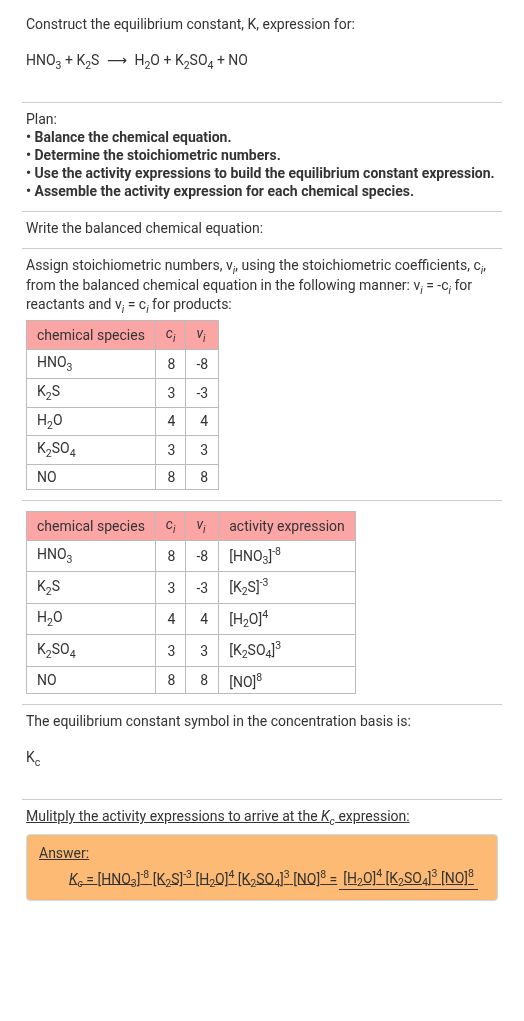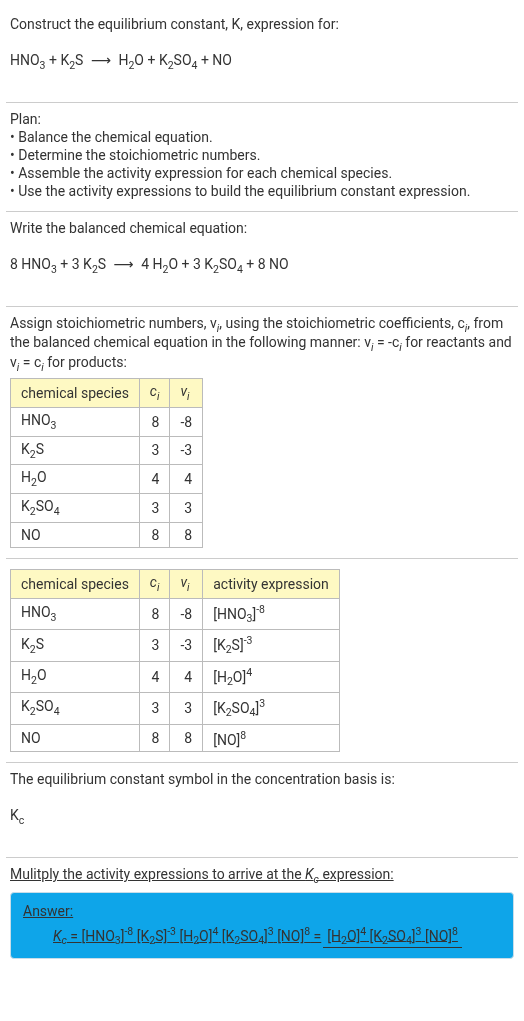--- a/index.html
+++ b/index.html
@@ -5,34 +5,35 @@
   body {
     margin: 0;
     padding: 0;
     font-family: -apple-system, BlinkMacSystemFont, "Segoe UI", Roboto, Arial, sans-serif;
     font-size: 14px;
     color: #333;
     background: #fff;
     width: 524px;
   }
   .container {
-    padding: 8px 6px;
+    padding: 8px 22px;
   }
   .section {
     padding: 6px 4px 10px 4px;
     border-bottom: 1px solid #ccc;
   }
   .section:last-child {
     border-bottom: none;
   }
   .title-line {
     margin: 2px 0;
   }
   .plan-item {
     margin: 2px 0;
+    font-weight: bold;
   }
   .eqn {
     margin: 20px 0;
     font-family: inherit;
   }
   sub {
     font-size: 0.75em;
     vertical-align: sub;
   }
   sup {
@@ -43,32 +44,32 @@
     border-collapse: collapse;
     margin-top: 4px;
   }
   th, td {
     border: 1px solid #bbb;
     padding: 4px 10px;
     text-align: left;
     font-weight: normal;
   }
   th {
-    background: #fef9c3;
+    background: #fca5a5;
   }
   td.num {
     text-align: right;
   }
   .italic {
     font-style: italic;
   }
   .kc-sym {
   }
   .answer-box {
-    background: #0ea5e9;
+    background: #fdba74;
     border: 1px solid #c8dde9;
     border-radius: 4px;
     padding: 10px 12px;
     margin-top: 6px;
   }
   .answer-label {
     margin-bottom: 6px;
   }
   .kc-expr {
     display: flex;
@@ -103,29 +104,26 @@
     <div class="title-line">Construct the equilibrium constant, K, expression for:</div>
     <div class="eqn">
       <span>HNO</span><sub>3</sub><span> + K</span><sub>2</sub><span>S </span><span class="arrow">⟶</span><span> H</span><sub>2</sub><span>O + K</span><sub>2</sub><span>SO</span><sub>4</sub><span> + NO</span>
     </div>
   </div>
 
   <div class="section">
     <div class="title-line">Plan:</div>
     <div class="plan-item">• Balance the chemical equation.</div>
     <div class="plan-item">• Determine the stoichiometric numbers.</div>
+    <div class="plan-item">• Use the activity expressions to build the equilibrium constant expression.</div>
     <div class="plan-item">• Assemble the activity expression for each chemical species.</div>
-    <div class="plan-item">• Use the activity expressions to build the equilibrium constant expression.</div>
   </div>
 
   <div class="section">
     <div class="title-line">Write the balanced chemical equation:</div>
-    <div class="eqn">
-      <span>8 HNO</span><sub>3</sub><span> + 3 K</span><sub>2</sub><span>S </span><span class="arrow">⟶</span><span> 4 H</span><sub>2</sub><span>O + 3 K</span><sub>2</sub><span>SO</span><sub>4</sub><span> + 8 NO</span>
-    </div>
   </div>
 
   <div class="section">
     <div class="title-line">
       <span>Assign stoichiometric numbers, ν</span><sub class="italic">i</sub><span>, using the stoichiometric coefficients, c</span><sub class="italic">i</sub><span>, from the balanced chemical equation in the following manner: ν</span><sub class="italic">i</sub><span> = -c</span><sub class="italic">i</sub><span> for reactants and ν</span><sub class="italic">i</sub><span> = c</span><sub class="italic">i</sub><span> for products:</span>
     </div>
     <table>
       <tbody>
           <tr>
         <th>chemical species</th>

